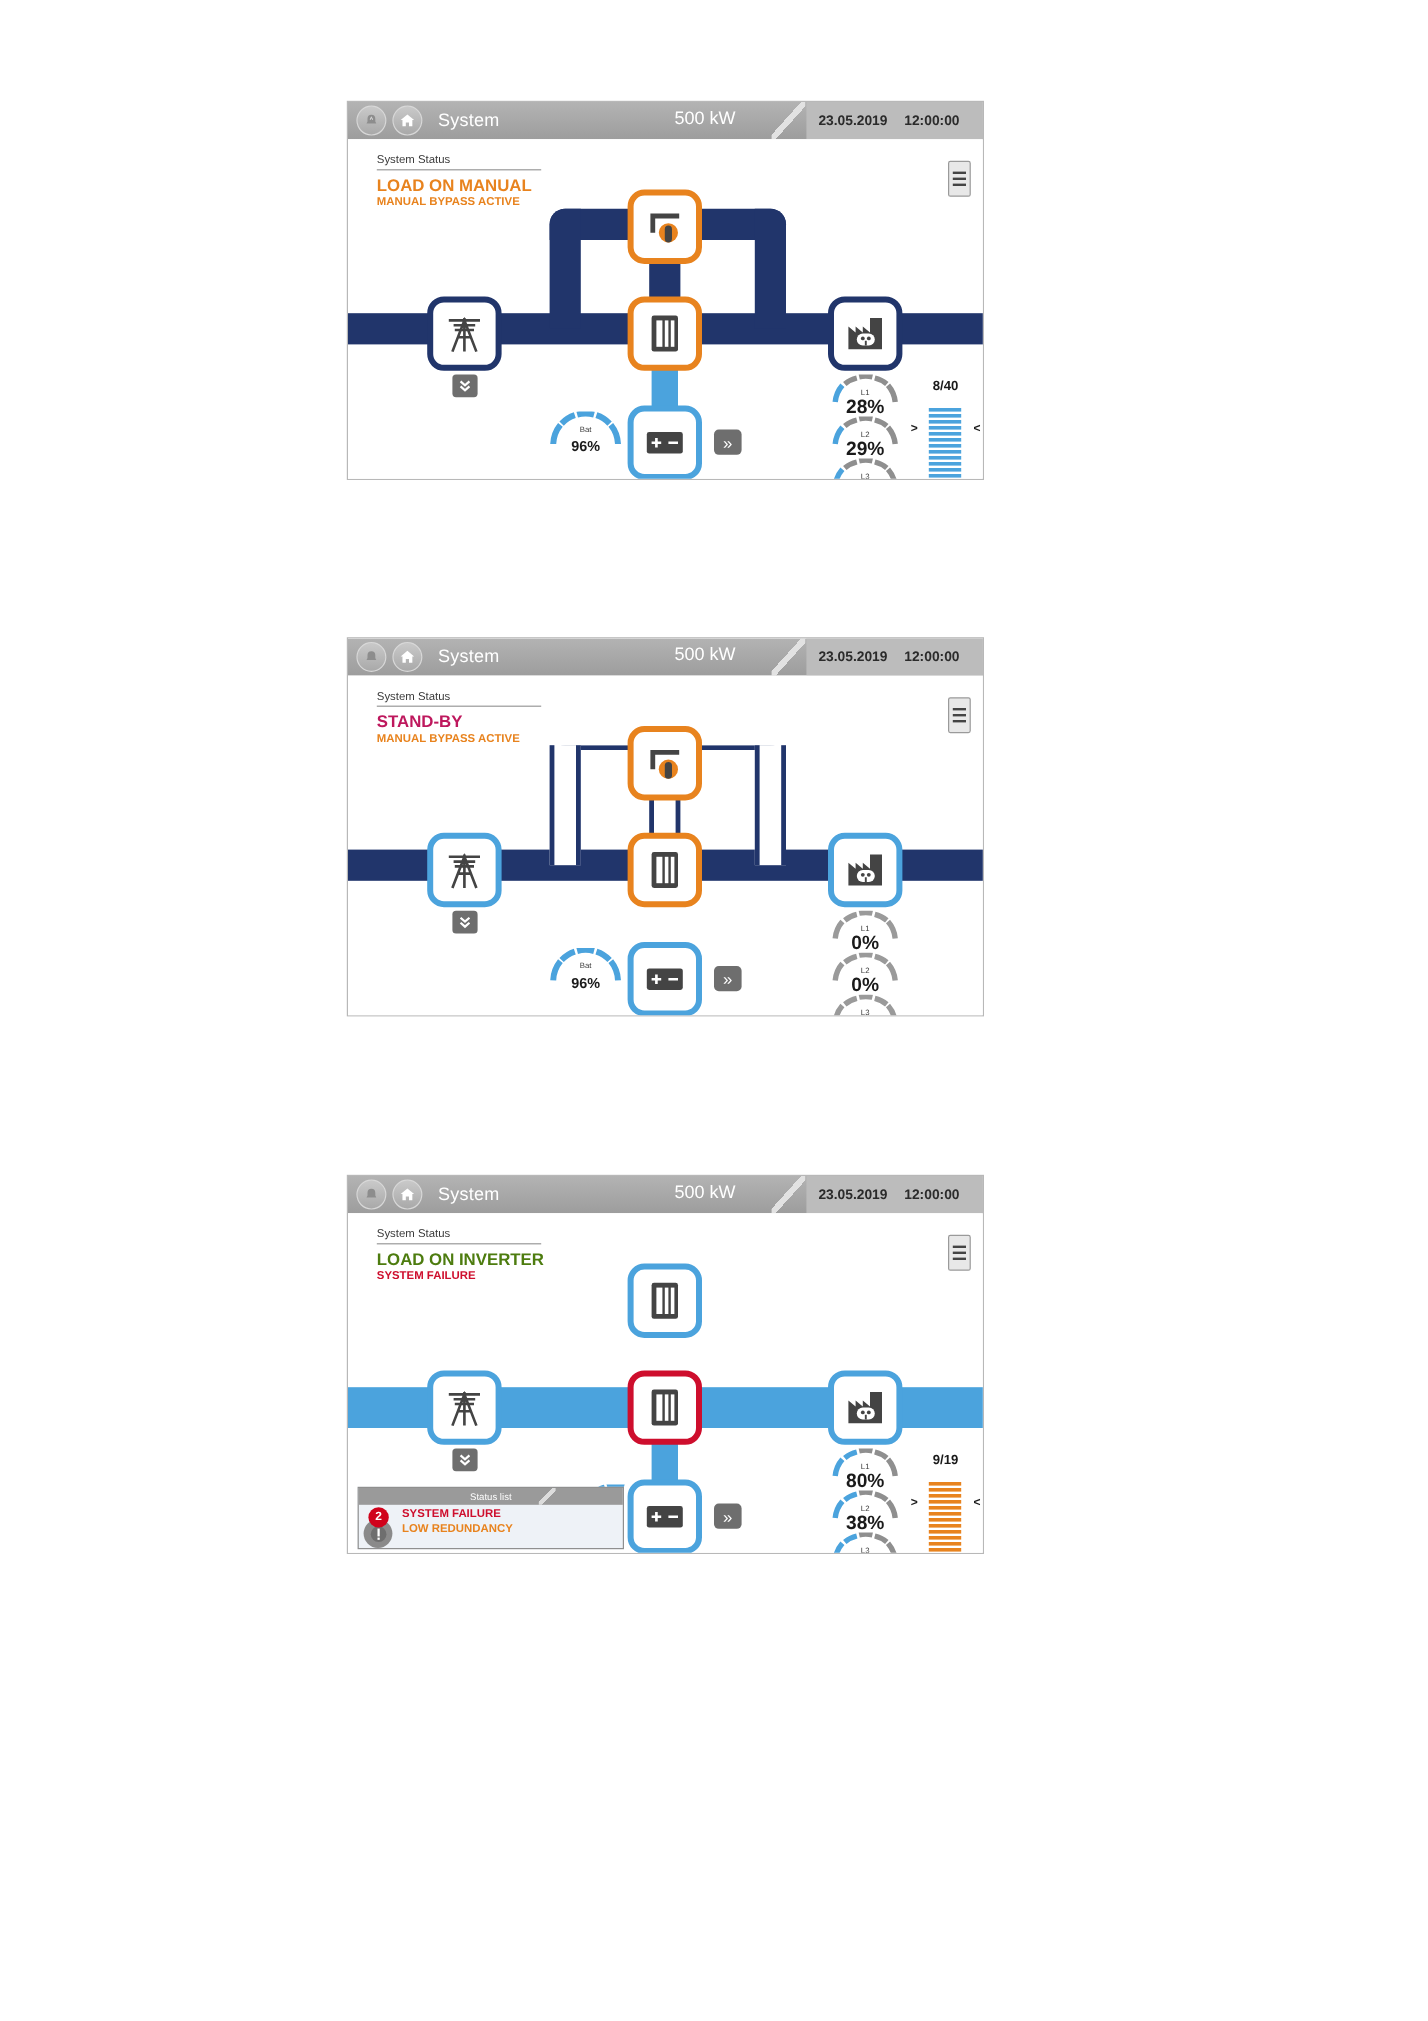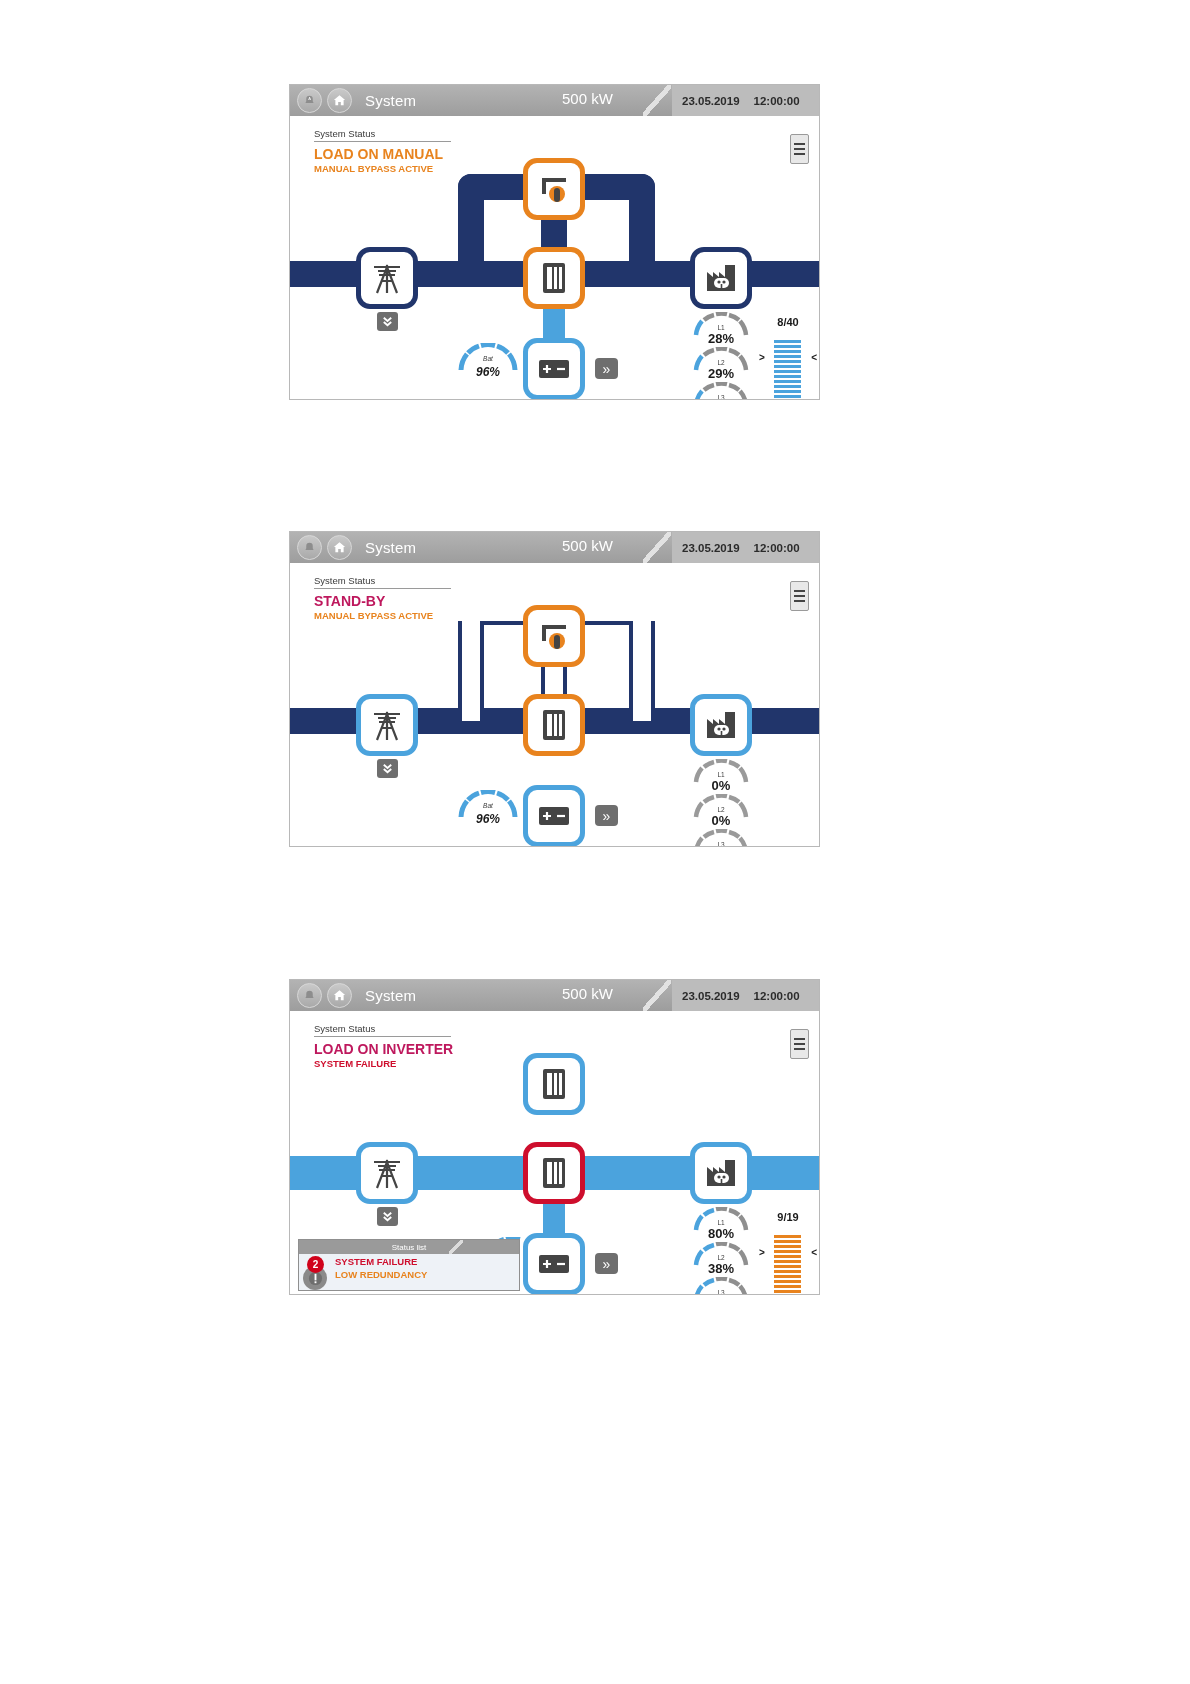--- a/index.html
+++ b/index.html
@@ -114,23 +114,23 @@
   }
 
   
   .gauge { position: absolute; width: 56px; height: 40px; }
   .gauge .lbl {
     position: absolute; left: 0; right: 0; top: 12px;
     text-align: center; font-size: 6.5px; color: #3a3a3a;
   }
   .gauge .val {
     position: absolute; left: 0; right: 0; top: 19px;
-    text-align: center; font-size: 13px; font-weight: bold; color: #1a1a1a;
-  }
-  .gauge.big { width: 62px; height: 44px; font-style: italic; }
+    text-align: center; font-size: 16px; font-weight: bold; color: #1a1a1a;
+  }
+  .gauge.big { width: 62px; height: 44px; }
   .gauge.big .val { font-size: 12px; top: 22px; }
 
   
   .meter { position: absolute; width: 56px; }
   .meter .mtitle {
     text-align: center; font-size: 11px; font-weight: bold; color: #1a1a1a;
   }
   .meter .bars { position: relative; margin-top: 12px; height: 62px; }
   .meter .bar { position: absolute; left: 14px; width: 27px; height: 3px; }
   .meter .mk {
@@ -505,21 +505,21 @@
     <span class="hdr-power">500 kW</span>
     <div class="hdr-slash"></div>
     <div class="hdr-right">
       <span class="hdr-date">23.05.2019</span>
       <span class="hdr-time">12:00:00</span>
     </div>
   </div>
   <div class="body">
     <div class="status-block">
       <div class="status-label">System Status</div>
-      <div class="status-main" style="color:#be185d">LOAD ON INVERTER</div>
+      <div class="status-main" style="color:#4d7c0f">LOAD ON INVERTER</div>
       <div class="status-sub" style="color:#CE0E2D">SYSTEM FAILURE</div>
     </div>
     <div class="menu-btn">
         <i></i>
         <i></i>
         <i></i>
       </div>
 
     <div class="bus" style="left:0;top:145px;width:531px;background:#4BA3DD;height:34px"></div>
     <div class="vline" style="left:253px;top:160px;width:22px;height:95px;background:#4BA3DD"></div>

